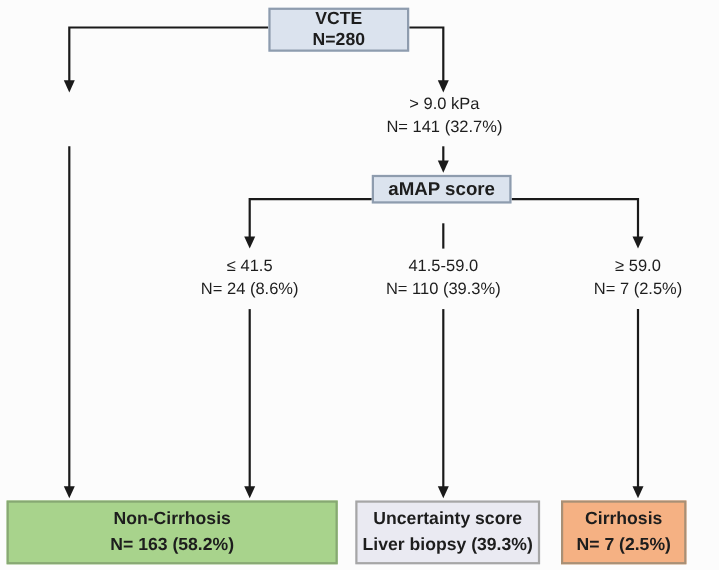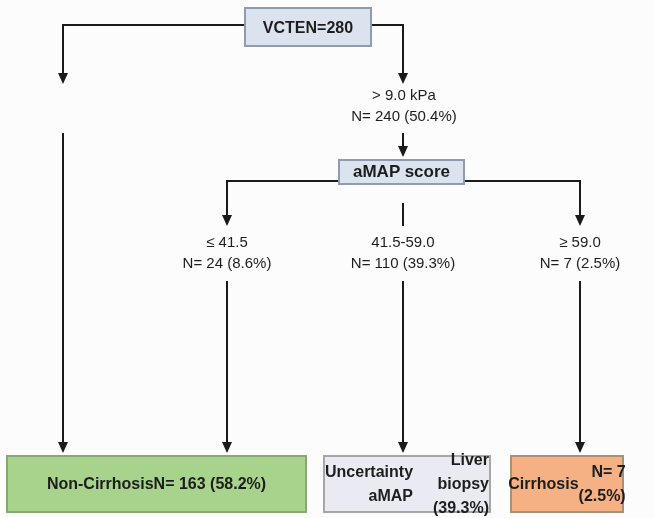--- a/index.html
+++ b/index.html
@@ -27,21 +27,21 @@
     stroke-width: 2;
   }
   svg.connectors polygon {
     fill: var(--line-color, #1a1a1a);
     stroke: none;
   }
   .node {
     position: absolute;
     box-sizing: border-box;
     display: flex;
-    flex-direction: row;
+    flex-direction: column;
     justify-content: center;
     align-items: center;
     text-align: center;
     font-weight: bold;
   }
   .node-blue {
     background: var(--node-fill, #dbe3ee);
     border: 2px solid var(--node-border, #8e9cae);
   }
   .node-vcte   { left:244px; top:7px;   width:128px; height:40px; font-size:16px; line-height:19px; }
@@ -125,21 +125,21 @@
   </svg>
 
   <div class="node node-blue node-vcte">
     <div>VCTE</div>
     <div>N=280</div>
   </div>
 
 
   <div class="branch-label bl-high">
     <div>&gt; 9.0 kPa</div>
-    <div>N= 240 (50.4%)</div>
+    <div>N= 141 (32.7%)</div>
   </div>
 
   <div class="node node-blue node-amap">
     <div>aMAP score</div>
   </div>
 
   <div class="branch-label bl-a-low">
     <div>≤ 41.5</div>
     <div>N= 24 (8.6%)</div>
   </div>
@@ -153,21 +153,21 @@
     <div>≥ 59.0</div>
     <div>N= 7 (2.5%)</div>
   </div>
 
   <div class="node node-bottom node-green">
     <div>Non-Cirrhosis</div>
     <div>N= 163 (58.2%)</div>
   </div>
 
   <div class="node node-bottom node-gray">
-    <div>Uncertainty aMAP</div>
+    <div>Uncertainty score</div>
     <div>Liver biopsy (39.3%)</div>
   </div>
 
   <div class="node node-bottom node-orange">
     <div>Cirrhosis</div>
     <div>N= 7 (2.5%)</div>
   </div>
 
 </div>
 

